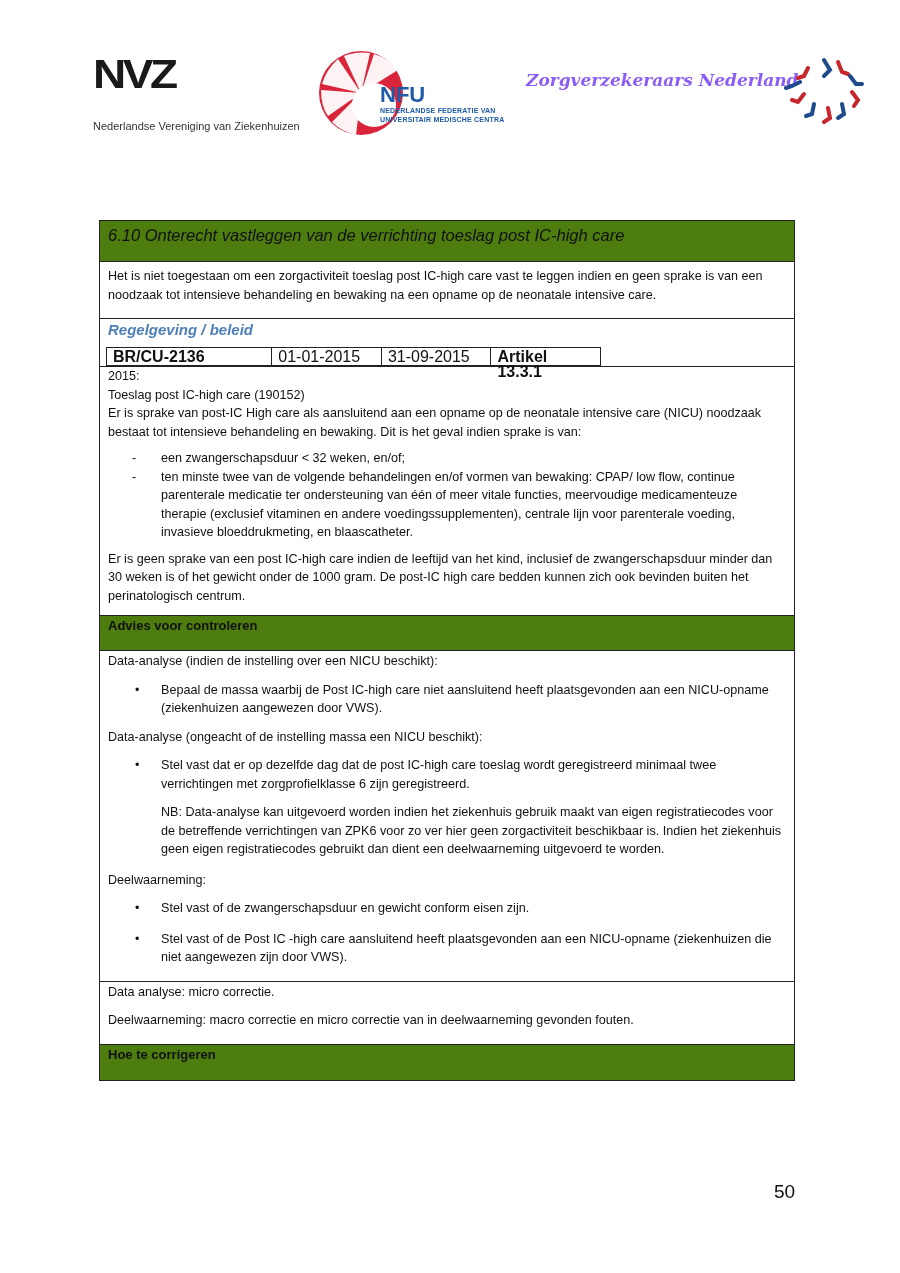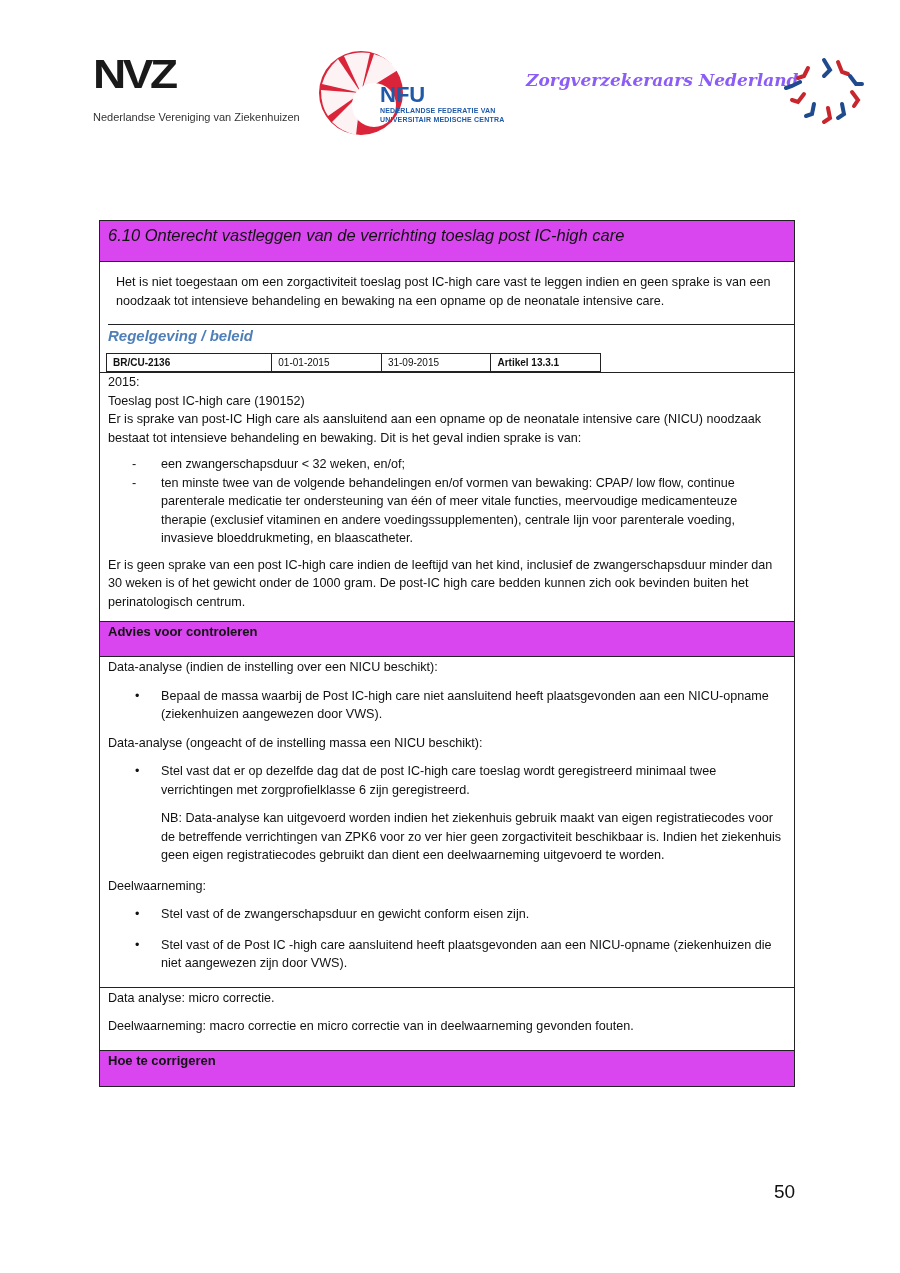--- a/index.html
+++ b/index.html
@@ -2,44 +2,44 @@
 <html><head>
 <meta charset="utf-8">
 <style>
   html, body { margin: 0; padding: 0; background: #ffffff; }
   body { width: 900px; height: 1273px; position: relative; font-family: "Liberation Sans", sans-serif; color: #111; overflow: hidden; }
 
   
   .logos { position: absolute; top: 50px; left: 90px; width: 780px; height: 95px; }
   .nvz { position: absolute; left: 3px; top: 4px; }
   .nvz-mark { font-family: "Liberation Sans", sans-serif; font-weight: bold; font-size: 40px; letter-spacing: -3px; color: #1a1a1a; line-height: 40px; transform: scaleX(1.15); transform-origin: left; }
-  .nvz-sub { font-size: 11px; color: #333; margin-top: 17px; white-space: nowrap; }
+  .nvz-sub { font-size: 11px; color: #333; margin-top: 26px; white-space: nowrap; }
 
   .nfu { position: absolute; left: 228px; top: 0; width: 200px; height: 90px; }
   .nfu-circle { position: absolute; left: 0; top: 0; width: 86px; height: 86px; }
   .nfu-text { position: absolute; left: 62px; top: 34px; color: #1f5aa8; }
   .nfu-title { font-weight: bold; font-size: 22px; line-height: 22px; }
   .nfu-line { font-size: 7px; font-weight: bold; letter-spacing: 0.2px; line-height: 9px; white-space: nowrap; }
 
   .zn { position: absolute; left: 436px; top: 20px; white-space: nowrap; }
   .zn-text { font-family: "DejaVu Serif", serif; font-style: italic; font-weight: bold; color: #8b5cf6; font-size: 17px; }
   .zn-mark { position: absolute; left: 258px; top: -16px; width: 82px; height: 70px; }
 
   
   .doc-table { position: absolute; left: 99px; top: 220px; width: 696px; border: 1px solid #222; box-sizing: border-box; }
   .row { border-bottom: 1px solid #222; box-sizing: border-box; }
   .row:last-child { border-bottom: none; }
-  .hdr { background: #d946ef; }
+  .hdr { background: #4d7c0f; }
   .hdr-main { height: 41px; padding: 5px 8px 0 8px; font-style: italic; font-size: 16.5px; color: #111; }
   .hdr-sub { height: 35px; padding: 2px 8px 10px 8px; font-weight: bold; font-size: 13px; }
   .txt { font-size: 12.6px; line-height: 18.5px; }
   .cell { padding: 2px 8px 6px 8px; }
 
   .reg-title { padding: 2px 8px 0 8px; font-style: italic; font-weight: bold; color: #4f7fb8; font-size: 15px; height: 26px; }
-  .codes { display: flex; margin-left: 6px; margin-bottom: 0; border: 1px solid #222; width: 495px; box-sizing: border-box; font-size: 10px; }
+  .codes { display: flex; margin-left: 6px; margin-bottom: 0; border: 1px solid #222; width: 495px; box-sizing: border-box; font-size: 16px; }
   .codes div { padding: 1px 6px; border-right: 1px solid #222; box-sizing: border-box; height: 17px; line-height: 15px; }
   .codes div:last-child { border-right: none; }
   .c1 { width: 166px; font-weight: bold; }
   .c2 { width: 110px; }
   .c3 { width: 110px; }
   .c4 { width: 109px; font-weight: bold; }
 
   ul.dash { list-style: none; margin: 8px 0 8px 0; padding: 0; }
   ul.dash li { position: relative; padding-left: 53px; }
   ul.dash li::before { content: "-"; position: absolute; left: 24px; }
@@ -98,21 +98,21 @@
         <path d="M24 14 L20 22 L14 24" stroke="#c8262d"></path>
       </g>
     </svg>
   </div>
 </div>
 
 <div class="doc-table">
 
   <div class="row hdr hdr-main">6.10 Onterecht vastleggen van de verrichting toeslag post IC-high care</div>
 
-  <div class="row cell txt" style="padding-top:11px; padding-bottom:14px;margin-left:8px;">Het is niet toegestaan om een zorgactiviteit toeslag post IC-high care vast te leggen indien en geen sprake is van een noodzaak tot intensieve behandeling en bewaking na een opname op de neonatale intensive care.</div>
+  <div class="row cell txt" style="padding-top:5px; padding-bottom:14px;">Het is niet toegestaan om een zorgactiviteit toeslag post IC-high care vast te leggen indien en geen sprake is van een noodzaak tot intensieve behandeling en bewaking na een opname op de neonatale intensive care.</div>
 
   <div class="row" style="border-bottom:none;">
     <div class="reg-title">Regelgeving / beleid</div>
     <div class="codes">
       <div class="c1">BR/CU-2136</div>
       <div class="c2">01-01-2015</div>
       <div class="c3">31-09-2015</div>
       <div class="c4">Artikel 13.3.1</div>
     </div>
   </div>

